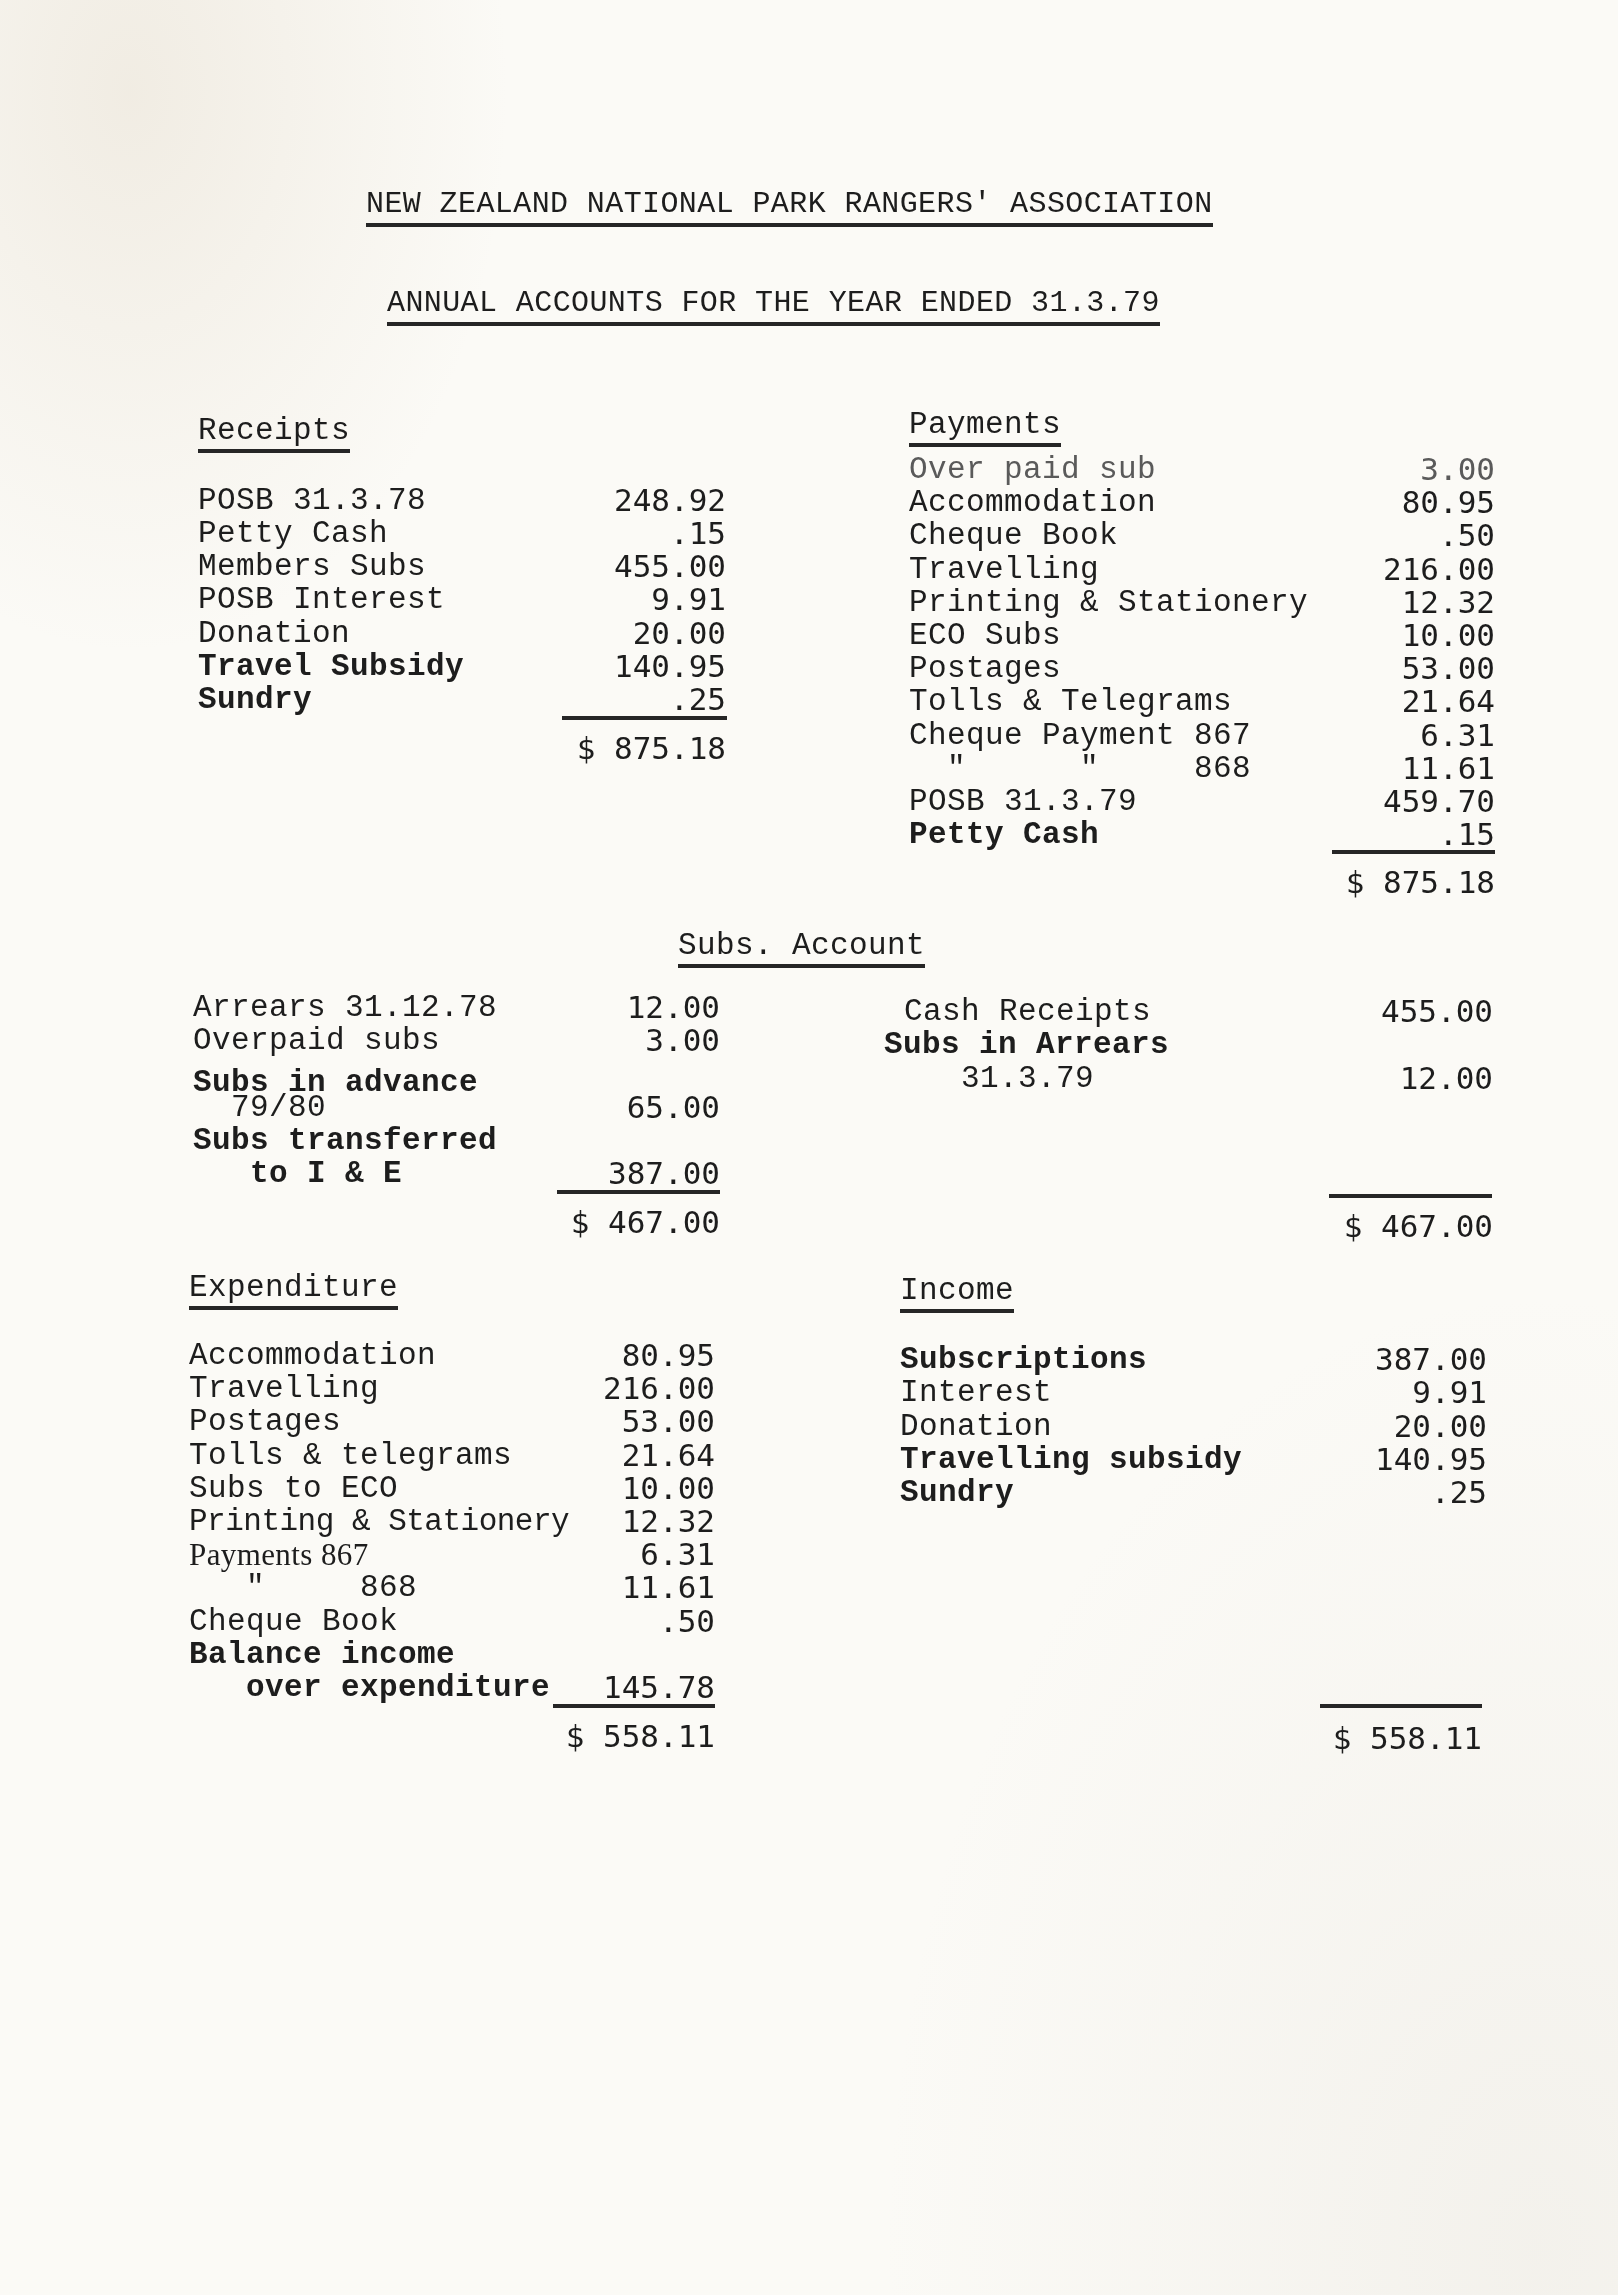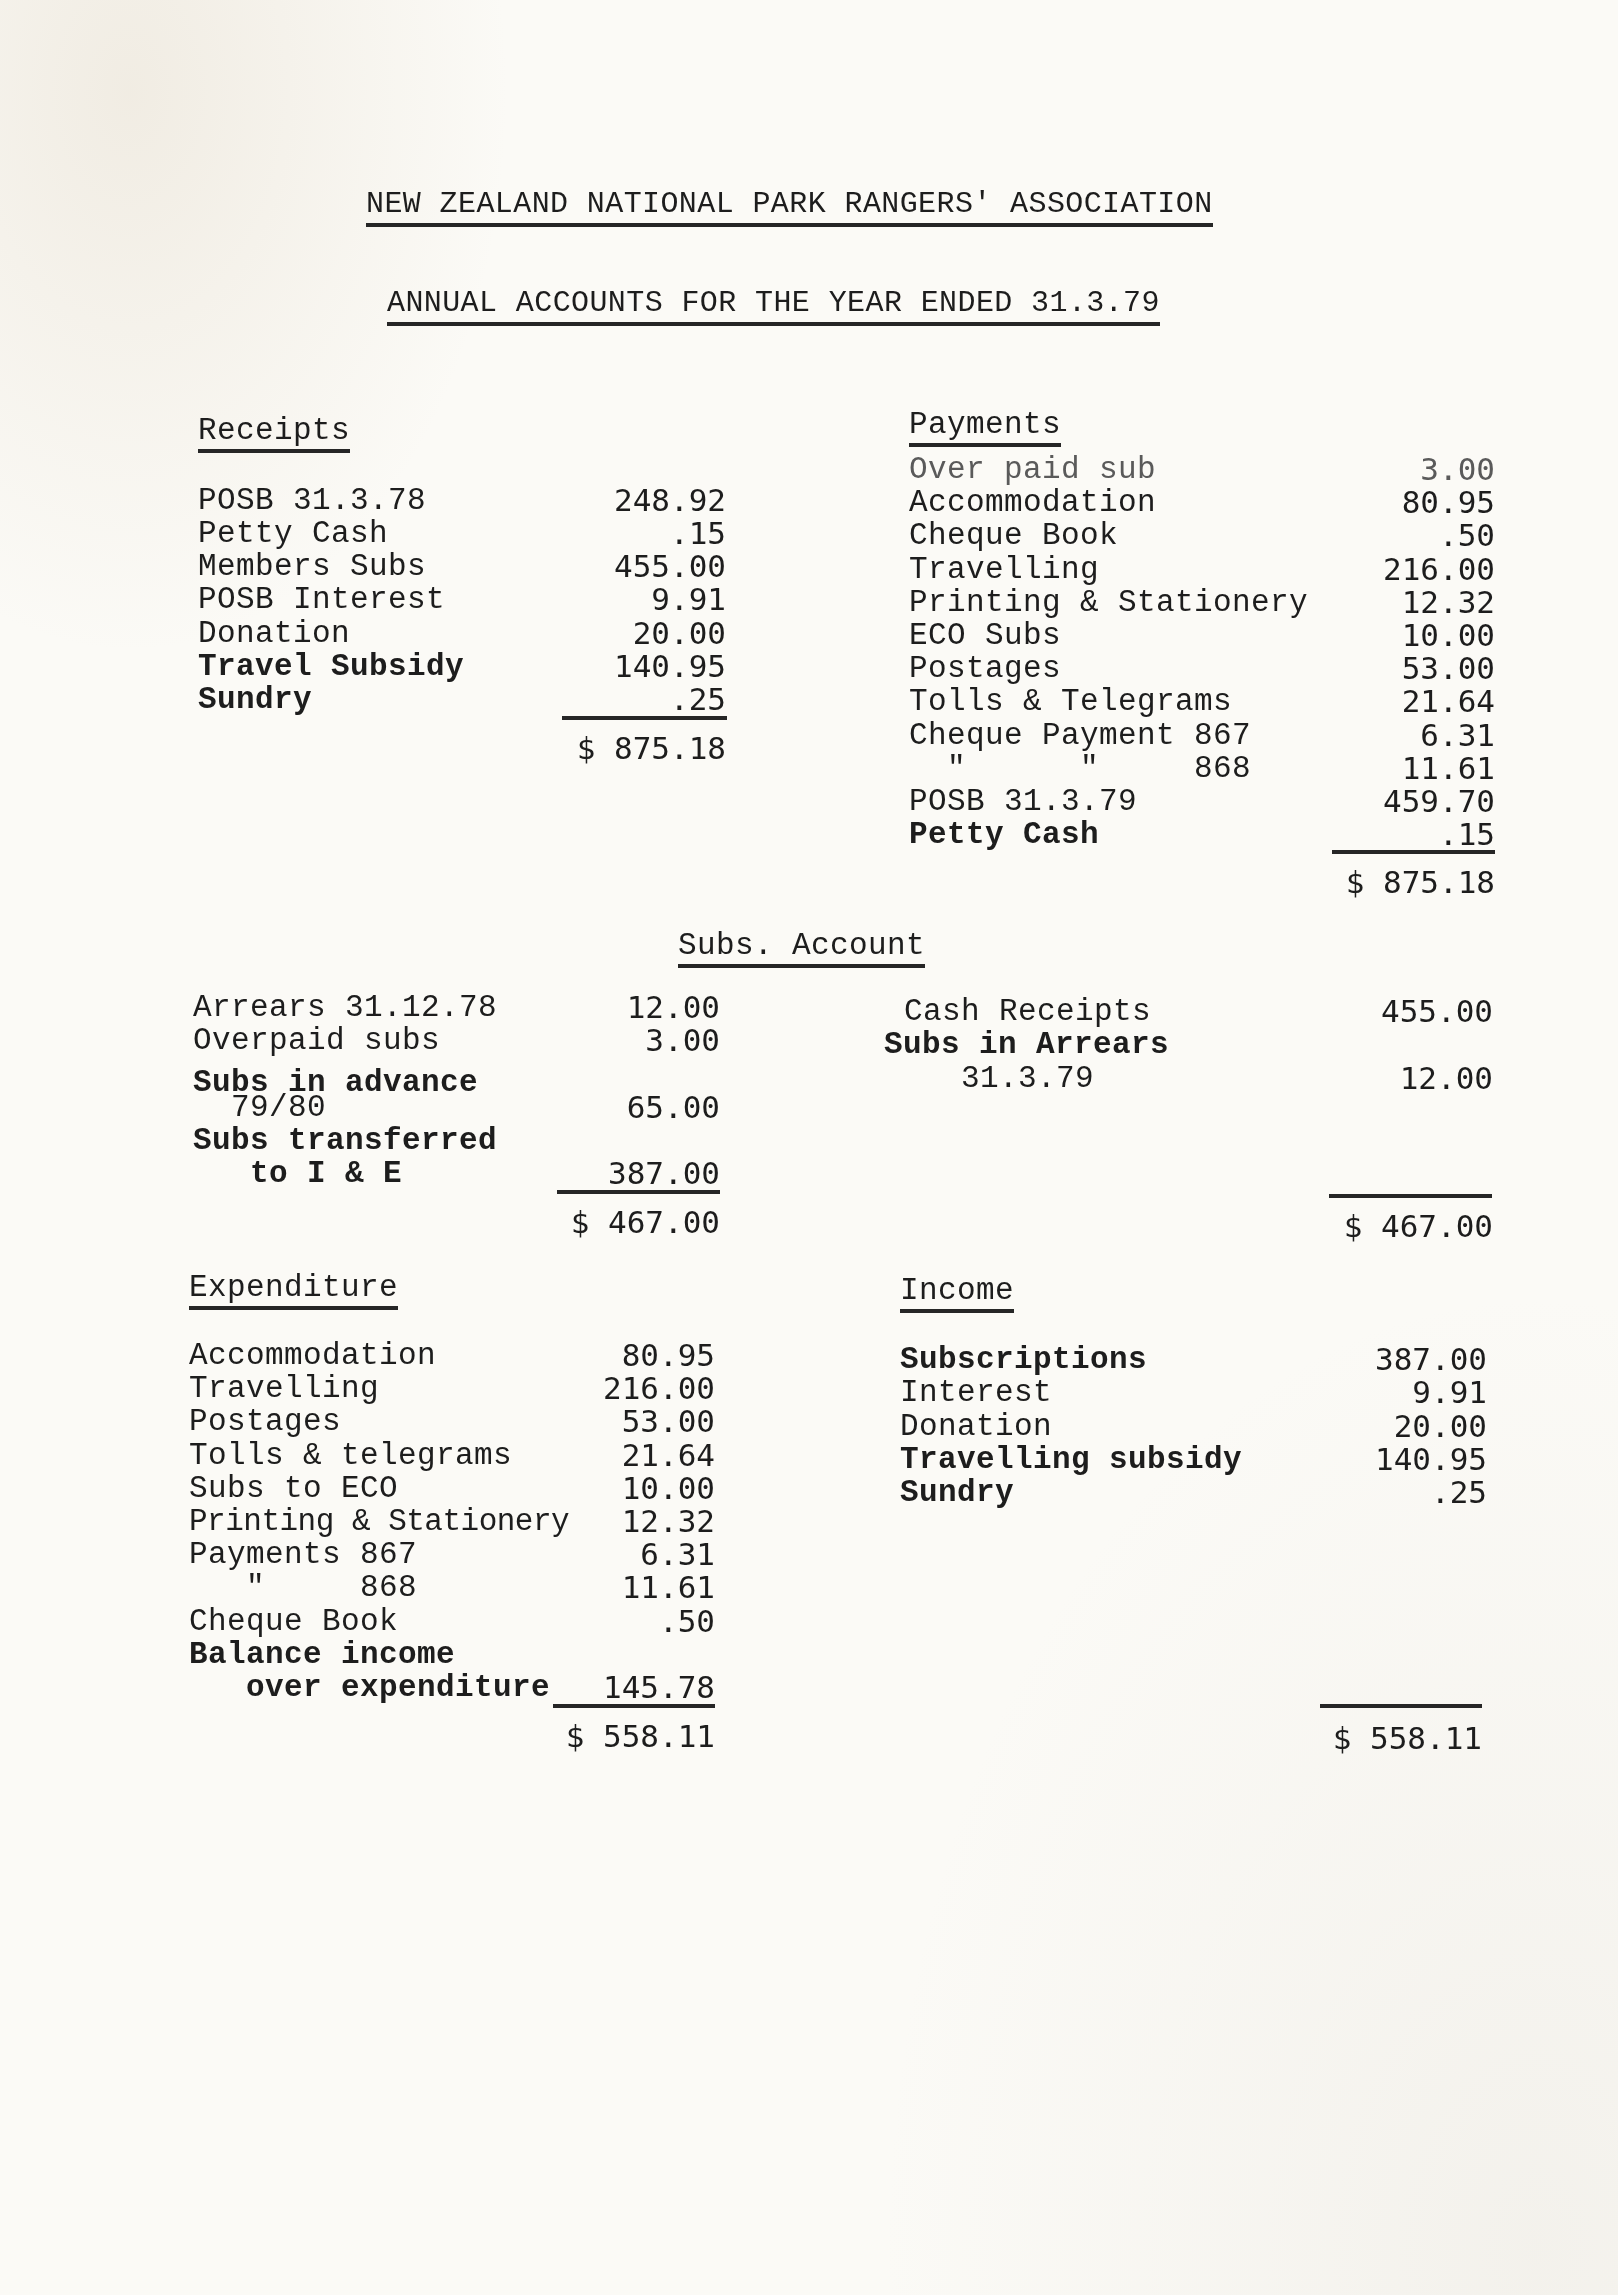--- a/index.html
+++ b/index.html
@@ -115,21 +115,21 @@
   <div class="t" style="left:189px; top:1372px;">Travelling</div>
   <div class="amt" style="left:485px; width:230px; top:1372px;">216.00</div>
   <div class="t" style="left:189px; top:1405px;">Postages</div>
   <div class="amt" style="left:485px; width:230px; top:1405px;">53.00</div>
   <div class="t" style="left:189px; top:1439px;">Tolls &amp; telegrams</div>
   <div class="amt" style="left:485px; width:230px; top:1439px;">21.64</div>
   <div class="t" style="left:189px; top:1472px;">Subs to ECO</div>
   <div class="amt" style="left:485px; width:230px; top:1472px;">10.00</div>
   <div class="t" style="left:189px; top:1505px; letter-spacing:-0.5px;">Printing &amp; Stationery</div>
   <div class="amt" style="left:485px; width:230px; top:1505px;">12.32</div>
-  <div class="t" style="left:189px; top:1538px;">Payments 867</div>
+  <div class="t" style="left:189px; top:1538px;font-family:Liberation Serif, serif;">Payments 867</div>
   <div class="amt" style="left:485px; width:230px; top:1538px;">6.31</div>
   <div class="t" style="left:189px; top:1571px;">   "     868</div>
   <div class="amt" style="left:485px; width:230px; top:1571px;">11.61</div>
   <div class="t" style="left:189px; top:1605px;">Cheque Book</div>
   <div class="amt" style="left:485px; width:230px; top:1605px;">.50</div>
   <div class="t b" style="left:189px; top:1638px;">Balance income</div>
   <div class="t b" style="left:189px; top:1671px;">   over expenditure</div>
   <div class="amt" style="left:485px; width:230px; top:1671px;">145.78</div>
 </div>
 <div class="rule" style="left:553px; width:162px; top:1704px;"></div>

